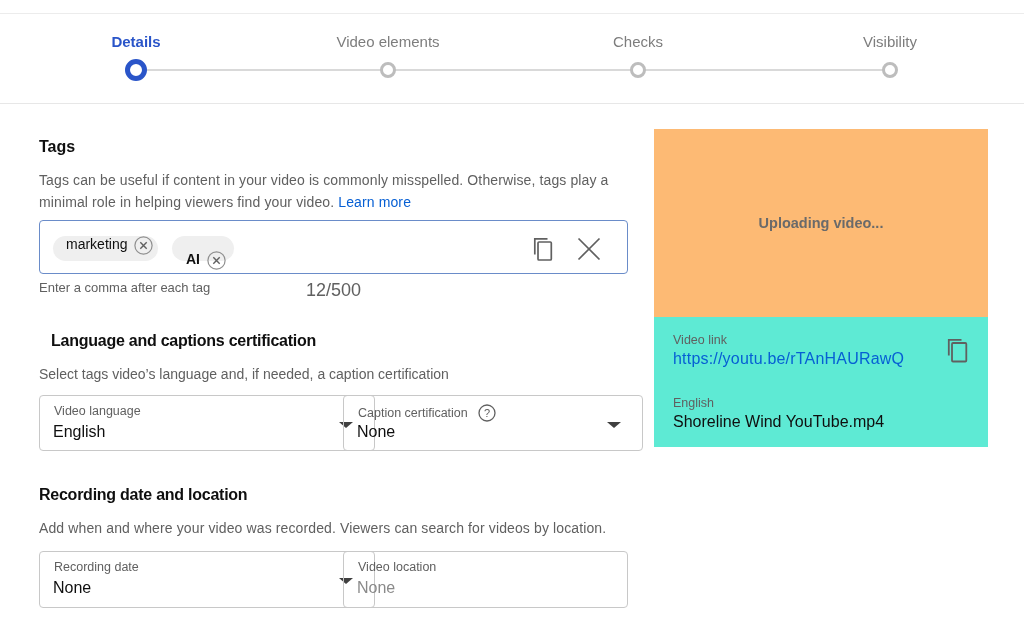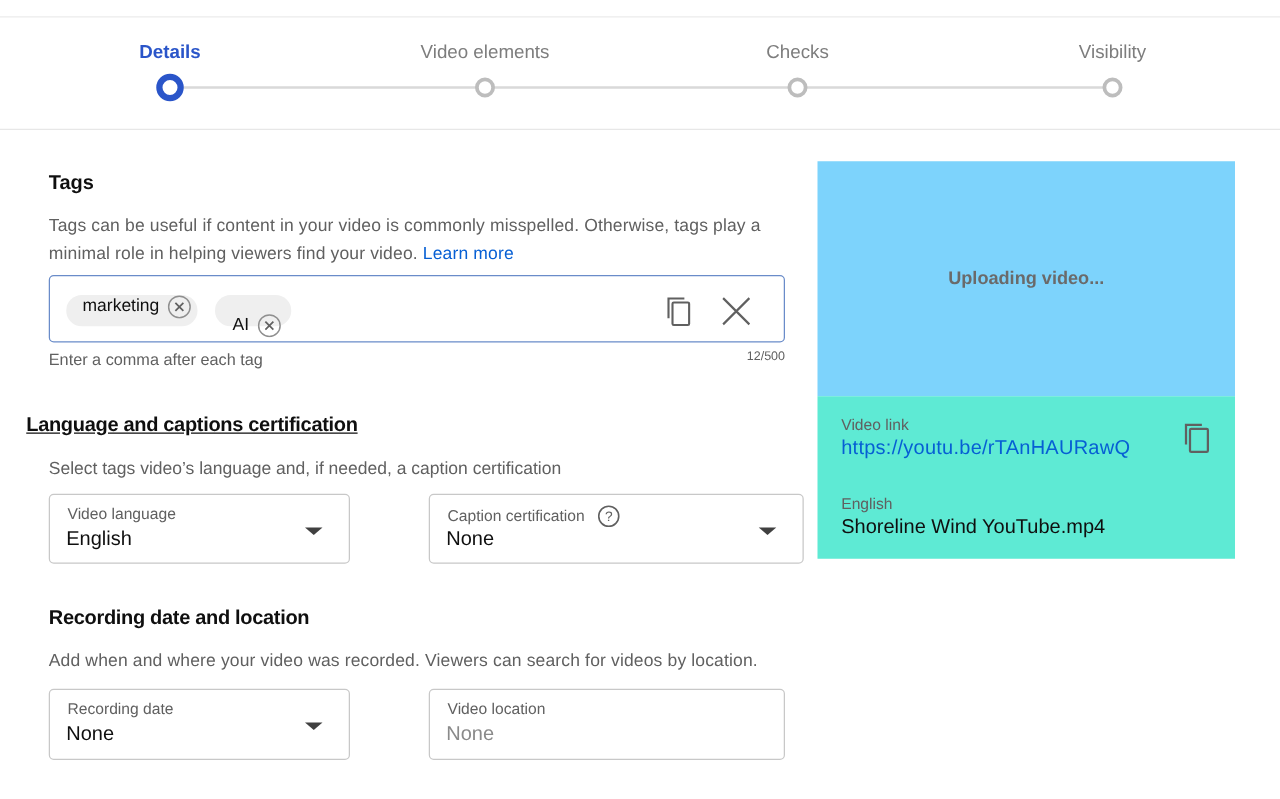--- a/index.html
+++ b/index.html
@@ -19,28 +19,28 @@
 
   h2 { font-size:16px; font-weight:bold; color:#0f0f0f; }
   .gray { color:#606060; }
   .blue { color:#065fd4; }
 
   .tagsbox { left:39px; top:220px; width:589px; height:54px; border:1.5px solid #6a8cc9; border-radius:4px; }
   .chip { position:absolute; top:14.5px; height:25px; background:#efefef; border-radius:13px;
     display:flex; font-size:14px; color:#0f0f0f; }
   .chipx { margin-left:7px; display:block; }
 
-  .field { position:absolute; width:241px; height:57px; border:1px solid #c8c8c8; border-radius:4px; }
+  .field { position:absolute; width:336px; height:57px; border:1px solid #c8c8c8; border-radius:4px; }
   .flabel { position:absolute; left:14px; top:8px; font-size:12.5px; color:#606060; }
   .fvalue { position:absolute; left:13px; top:27px; font-size:16px; color:#0f0f0f; }
   .caret { position:absolute; right:21px; top:26px; width:0; height:0;
     border-left:7px solid transparent; border-right:7px solid transparent; border-top:6.5px solid #404040; }
 
   .panel { left:654px; top:129px; width:334px; }
-  .preview { width:334px; height:188px; background:#7dd3fc; display:flex; align-items:center; justify-content:center; }
+  .preview { width:334px; height:188px; background:#fdba74; display:flex; align-items:center; justify-content:center; }
   .pinfo { width:334px; height:130px; background:#5eead4; position:relative; }
 </style>
 </head>
 <body>
   <div class="abs topline"></div>
   <div class="abs hdrline"></div>
 
   <div class="abs stepline" style="left:136px; width:754px;"></div>
   <div class="abs steplabel active" style="left:36px;">Details</div>
   <div class="abs steplabel" style="left:288px;">Video elements</div>
@@ -55,38 +55,38 @@
   <div class="abs gray" style="left:39px; top:169px; font-size:14px; line-height:22px; width:584px; letter-spacing:0.12px;">
     Tags can be useful if content in your video is commonly misspelled. Otherwise, tags play a
     minimal role in helping viewers find your video. <span class="blue">Learn more</span>
   </div>
 
   <div class="abs tagsbox">
     <div class="chip" style="left:13px; padding:0 5px 0 13px;">marketing<svg class="chipx" width="19" height="19" viewBox="0 0 19 19">
         <circle cx="9.5" cy="9.5" r="8.6" fill="none" stroke="#8f8f8f" stroke-width="1.2"></circle>
         <path d="M6.3 6.3 L12.7 12.7 M12.7 6.3 L6.3 12.7" stroke="#606060" stroke-width="1.4"></path>
       </svg></div>
-    <div class="chip" style="left:132px; padding:15px 8px 0 14px;">AI<svg class="chipx" width="19" height="19" viewBox="0 0 19 19">
+    <div class="chip" style="left:132px; padding:15px 8px 0 14px;font-weight:bold;">AI<svg class="chipx" width="19" height="19" viewBox="0 0 19 19">
         <circle cx="9.5" cy="9.5" r="8.6" fill="none" stroke="#8f8f8f" stroke-width="1.2"></circle>
         <path d="M6.3 6.3 L12.7 12.7 M12.7 6.3 L6.3 12.7" stroke="#606060" stroke-width="1.4"></path>
       </svg></div>
 
     <svg class="abs" style="left:492px; top:15px;" width="24" height="26" viewBox="0 0 24 26">
       <rect x="6" y="6" width="13.3" height="18" rx="1" fill="none" stroke="#606060" stroke-width="1.7"></rect>
       <path d="M2.8 18.5 L2.8 2.8 L15.5 2.8" fill="none" stroke="#606060" stroke-width="1.7"></path>
     </svg>
 
     <svg class="abs" style="left:537px; top:16px;" width="24" height="24" viewBox="0 0 24 24">
       <path d="M1.5 1.5 L22.5 22.5 M22.5 1.5 L1.5 22.5" stroke="#606060" stroke-width="1.7"></path>
     </svg>
   </div>
   <div class="abs gray" style="left:39px; top:280px; font-size:13px;">Enter a comma after each tag</div>
-  <div class="abs gray" style="left:39px; top:280px; width:589px; text-align:right; font-size:10px;">12/500</div>
+  <div class="abs gray" style="left:39px; top:280px; width:589px; text-align:center; font-size:18px;">12/500</div>
 
-  <h2 class="abs" style="left:21px; top:332px; letter-spacing:-0.25px;text-decoration:underline;">Language and captions certification</h2>
+  <h2 class="abs" style="left:51px; top:332px; letter-spacing:-0.25px;">Language and captions certification</h2>
   <div class="abs gray" style="left:39px; top:366px; font-size:14px;">Select tags video’s language and, if needed, a caption certification</div>
 
   <div class="field" style="left:39px; top:395px; height:56px;">
     <div class="flabel">Video language</div>
     <div class="fvalue">English</div>
     <div class="caret"></div>
   </div>
   <div class="field" style="left:343px; top:395px; width:300px; height:56px;">
     <div class="flabel">Caption certification
       <svg width="18" height="18" viewBox="0 0 18 18" style="vertical-align:-5px; margin-left:7px;">

